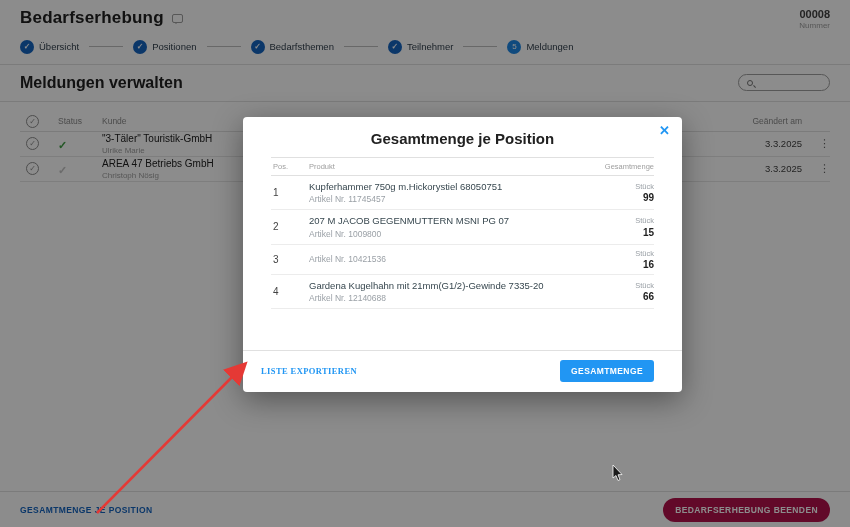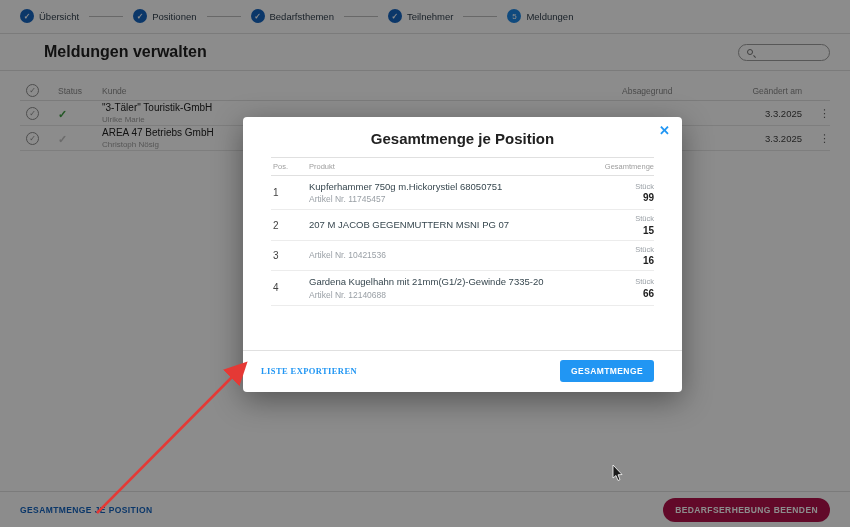--- a/index.html
+++ b/index.html
@@ -21,21 +21,21 @@
   .step { display:flex; align-items:center; gap:5px; }
   .step-circle { width:14px; height:14px; border-radius:50%; background:#1565c0; color:#fff; font-size:8px;
                  display:flex; align-items:center; justify-content:center; flex:0 0 auto; }
   .step-circle.done::before { content:"✓"; font-weight:bold; }
   .step-circle.current { background:#1e88e5; }
   .step-label { font-size:9.5px; color:#33414e; white-space:nowrap; }
   .connector { width:34px; height:1px; background:#bdbdbd; margin:0 10px; }
   .hr { height:1px; background:#e0e0e0; }
 
   
-  .subheader { display:flex; justify-content:space-between; align-items:center; padding:9px 20px;margin-left:24px; }
+  .subheader { display:flex; justify-content:space-between; align-items:center; padding:9px 20px; }
   .subheader h2 { font-size:16px; font-weight:bold; color:#212121; }
   .search-pill { display:flex; align-items:center; gap:5px; width:92px; height:17px; border:1px solid #9e9e9e;
                  border-radius:9px; padding:0 8px; background:#fff; }
   .mag-icon { width:6px; height:6px; border:1.2px solid #757575; border-radius:50%; position:relative; flex:0 0 auto; }
   .mag-icon::after { content:""; position:absolute; width:3px; height:1.2px; background:#757575; transform:rotate(45deg); left:4.5px; top:5.5px; }
   .search-input { border:none; outline:none; width:60px; font-size:9px; background:transparent; }
 
   
   .main-table { margin:10px 20px 0 20px; }
   .m-row { display:flex; align-items:center; min-height:25px; border-bottom:1px solid #e6e6e6; }
@@ -92,20 +92,30 @@
                     letter-spacing:.4px; padding:6px 11px; font-family:inherit; }
 
   .annot-arrow { position:absolute; inset:0; z-index:70; pointer-events:none; }
   .cursor { position:absolute; left:612px; top:464px; z-index:80; pointer-events:none; }
 </style>
 </head>
 <body>
 
 <div class="screen">
 
+  <div class="topbar">
+    <div class="title-row">
+      <span class="page-title">Bedarfserhebung</span>
+      <span class="comment-icon"></span>
+    </div>
+    <div class="number-block">
+      <div class="number-value">00008</div>
+      <div class="number-label">Nummer</div>
+    </div>
+  </div>
 
   <div class="stepper">
     <div class="step">
       <span class="step-circle done"></span>
       <span class="step-label">Übersicht</span>
     </div>
     <span class="connector"></span>
     <div class="step">
       <span class="step-circle done"></span>
       <span class="step-label">Positionen</span>
@@ -205,20 +215,21 @@
         <span class="mc-qty">
           <div class="qty-unit">Stück</div>
           <div class="qty-val">99</div>
         </span>
       </div>
 
       <div class="mt-row">
         <span class="mc-pos">2</span>
         <span class="mc-prod">
           <div class="prod-name">207 M JACOB GEGENMUTTERN MSNI PG 07</div>
+          <div class="prod-artikel">Artikel Nr. 1009800</div>
         </span>
         <span class="mc-qty">
           <div class="qty-unit">Stück</div>
           <div class="qty-val">15</div>
         </span>
       </div>
 
       <div class="mt-row">
         <span class="mc-pos">3</span>
         <span class="mc-prod">

